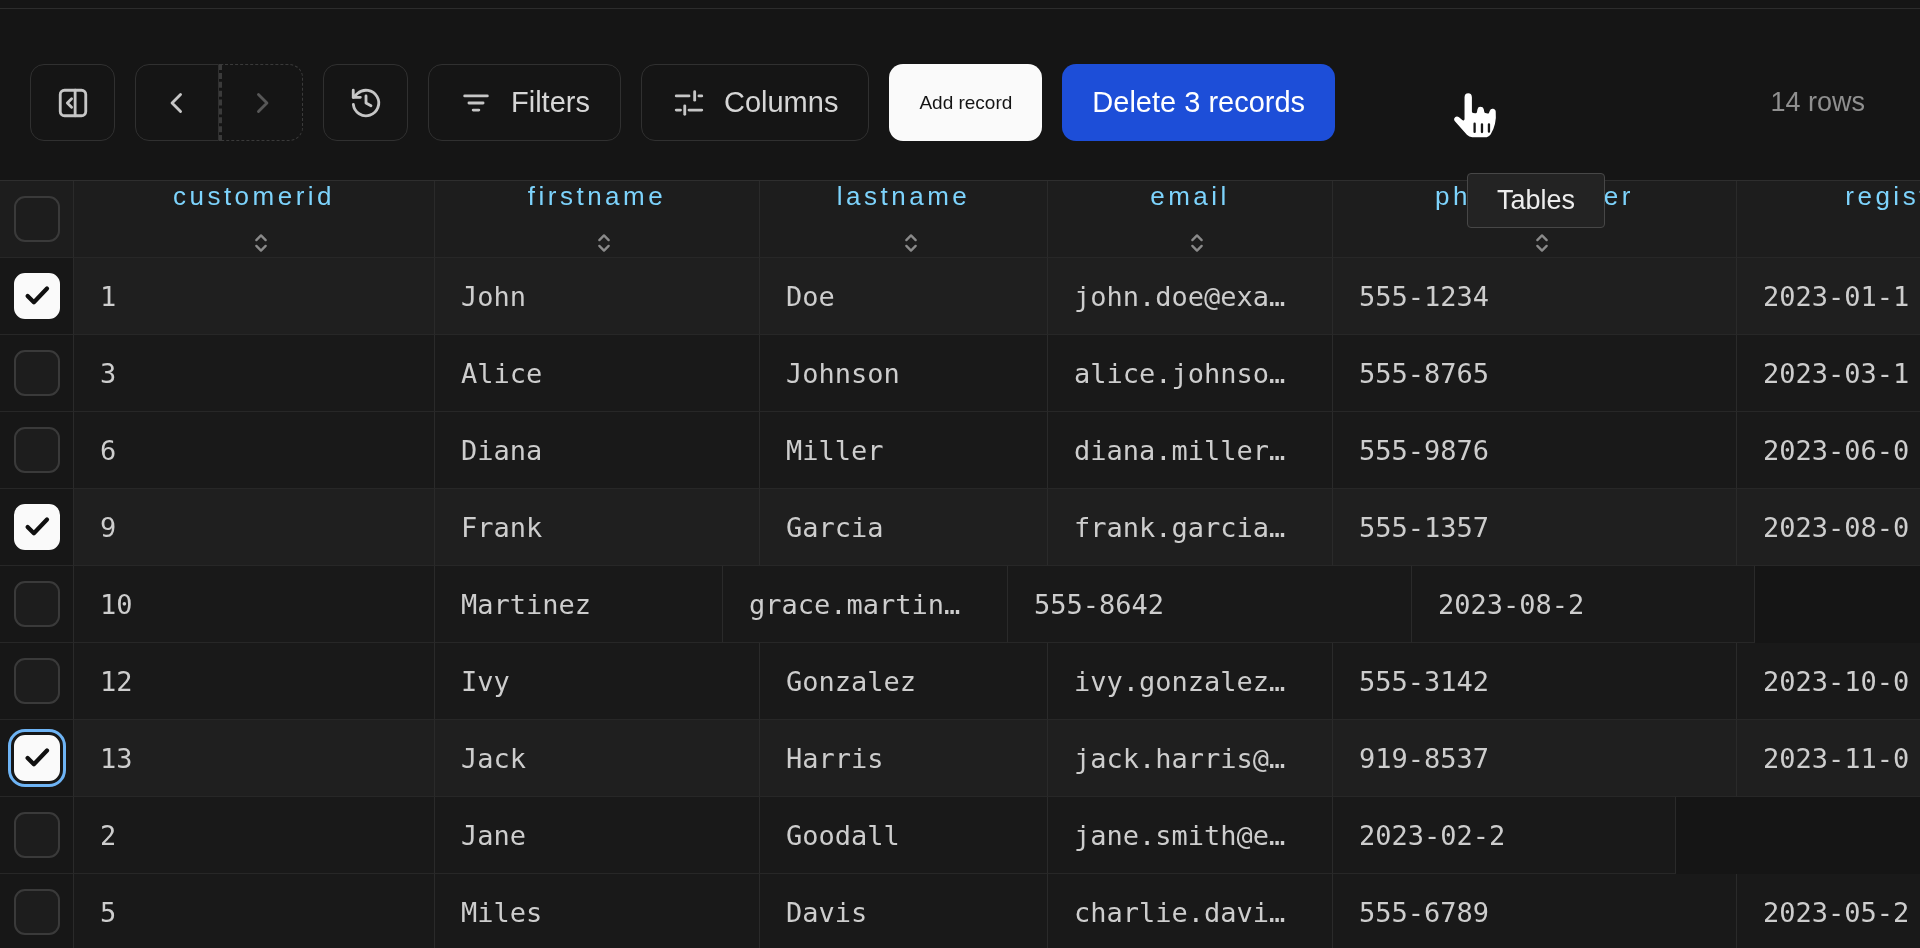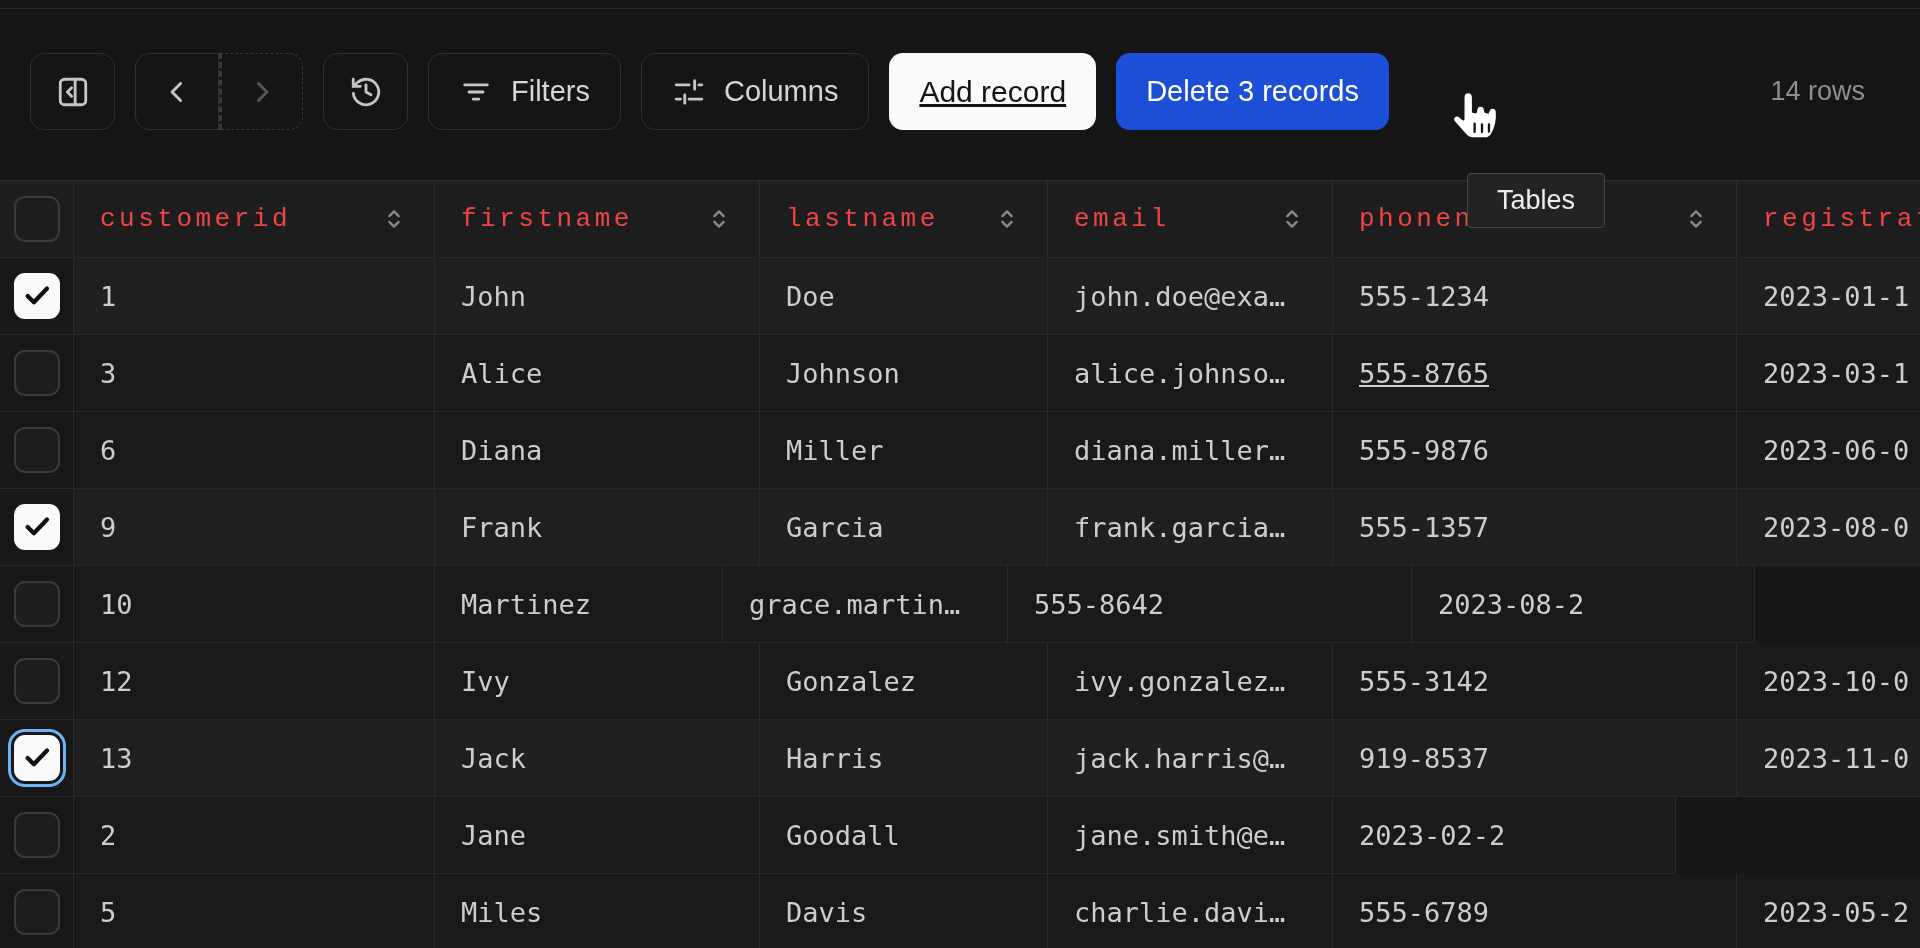--- a/index.html
+++ b/index.html
@@ -1,48 +1,48 @@
 <!DOCTYPE html>
 <html><head>
 <meta charset="utf-8">
 <style>
   html,body{margin:0;padding:0;background:#151515;width:1920px;height:948px;overflow:hidden;}
   *{box-sizing:border-box;}
   .app{position:relative;width:1920px;height:948px;background:#151515;font-family:"Liberation Sans",sans-serif;}
   .topline{position:absolute;top:8px;left:0;width:100%;height:1px;background:#2c2c2c;}
 
   
-  .toolbar{position:absolute;top:9px;left:0;width:100%;height:171px;display:flex;align-items:flex-start;padding:44px 0 0 30px;}
+  .toolbar{position:absolute;top:20px;left:0;width:100%;height:171px;display:flex;align-items:flex-start;padding:44px 0 0 30px;}
   .tbtn{height:77px;display:flex;align-items:center;justify-content:center;gap:18px;
         background:transparent;border:1px solid #303030;border-radius:14px;color:#d6d6d6;
         font-family:"Liberation Sans",sans-serif;font-size:29px;cursor:pointer;padding:0 30px;}
   .tbtn.iconbtn{width:85px;padding:0;}
   .navgroup{display:flex;margin-left:20px;}
   .navgroup .tbtn{border-radius:14px 0 0 14px;width:84px;padding:0;}
   .navgroup .tbtn.fwd{border-radius:0 14px 14px 0;border-left:none;border-style:dashed;border-color:#3a3a3a;color:#575757;}
   .gap20{margin-left:20px;}
-  .btn-add{background:#fafafa;border:none;color:#141414;font-size:30px;text-decoration:underline;}
+  .btn-add{background:#fafafa;border:none;color:#141414;font-size:19px;}
   .btn-del{background:#1d4ed8;border:none;color:#ffffff;font-size:29px;}
   .rowscount{position:absolute;right:55px;top:44px;height:77px;display:flex;align-items:center;color:#8f8f8f;font-size:27px;}
   .ticon{width:34px;height:34px;stroke:#c6c6c6;stroke-width:2;fill:none;stroke-linecap:round;stroke-linejoin:round;}
   .navgroup .fwd .ticon{stroke:#575757;}
 
   
   .table{position:absolute;top:180px;left:0;width:2080px;border-top:1px solid #2e2e2e;}
   .trow{display:flex;height:77px;}
   .thead .trow{background:#1d1d1d;}
   .gcell{width:74px;flex:0 0 74px;display:flex;align-items:center;justify-content:center;
          background:#171717;border-right:1px solid #2a2a2a;border-bottom:1px solid #272727;}
   .cell{display:flex;align-items:center;padding:0 26px;border-right:1px solid #2a2a2a;border-bottom:1px solid #272727;
         font-family:"DejaVu Sans Mono","Liberation Mono",monospace;font-size:27px;color:#cdcdcd;
         white-space:nowrap;overflow:hidden;background:#191919;}
   .hcell{display:flex;align-items:center;justify-content:space-between;padding:0 26px;
          border-right:1px solid #2a2a2a;border-bottom:1px solid #272727;background:#1d1d1d;
-         font-family:Liberation Mono, monospace;font-size:26px;letter-spacing:3.5px;color:#ef4444;
-         white-space:nowrap;overflow:hidden;cursor:pointer;}
+         font-family:Liberation Sans, sans-serif;font-size:26px;letter-spacing:3.5px;color:#7dd3fc;
+         white-space:nowrap;overflow:hidden;cursor:pointer;flex-direction:column;}
   .trow.sel .cell{background:#1f1f1f;}
   .sorticon{width:28px;height:28px;stroke:#8a8a8a;stroke-width:2;fill:none;stroke-linecap:round;stroke-linejoin:round;flex:0 0 28px;margin-left:14px;}
 
   
   .cb{width:46px;height:46px;border-radius:11px;border:2px solid #3a3a3a;background:#1d1d1d;
       display:flex;align-items:center;justify-content:center;cursor:pointer;}
   .cb.checked{background:#fafafa;border-color:#fafafa;}
   .cb.focused{outline:3px solid #6eb4f5;outline-offset:3px;}
   .cb svg{width:30px;height:30px;stroke:#101010;stroke-width:3.4;fill:none;stroke-linecap:round;stroke-linejoin:round;}
 
@@ -183,21 +183,21 @@
           <div class="cell" style="flex: 0 0 343px;">2023-01-1</div>
         </div>
         <div class="trow">
           <div class="gcell">
             <div class="cb"></div>
           </div>
           <div class="cell" style="flex: 0 0 361px;">3</div>
           <div class="cell" style="flex: 0 0 325px;">Alice</div>
           <div class="cell" style="flex: 0 0 288px;">Johnson</div>
           <div class="cell" style="flex: 0 0 285px;">alice.johnso…</div>
-          <div class="cell" style="flex: 0 0 404px; text-decoration: underline;">555-8765</div>
+          <div class="cell" style="flex: 0 0 404px;">555-8765</div>
           <div class="cell" style="flex: 0 0 343px;">2023-03-1</div>
         </div>
         <div class="trow">
           <div class="gcell">
             <div class="cb"></div>
           </div>
           <div class="cell" style="flex: 0 0 361px;">6</div>
           <div class="cell" style="flex: 0 0 325px;">Diana</div>
           <div class="cell" style="flex: 0 0 288px;">Miller</div>
           <div class="cell" style="flex: 0 0 285px;">diana.miller…</div>

